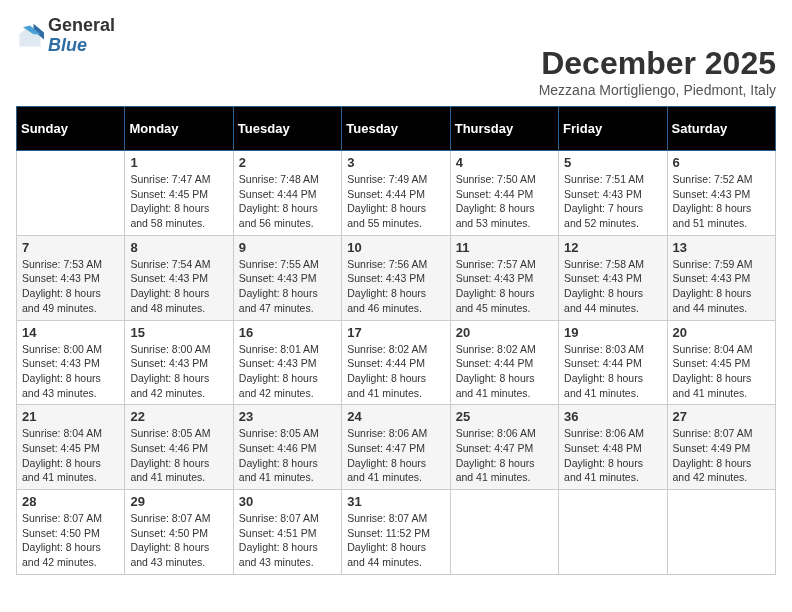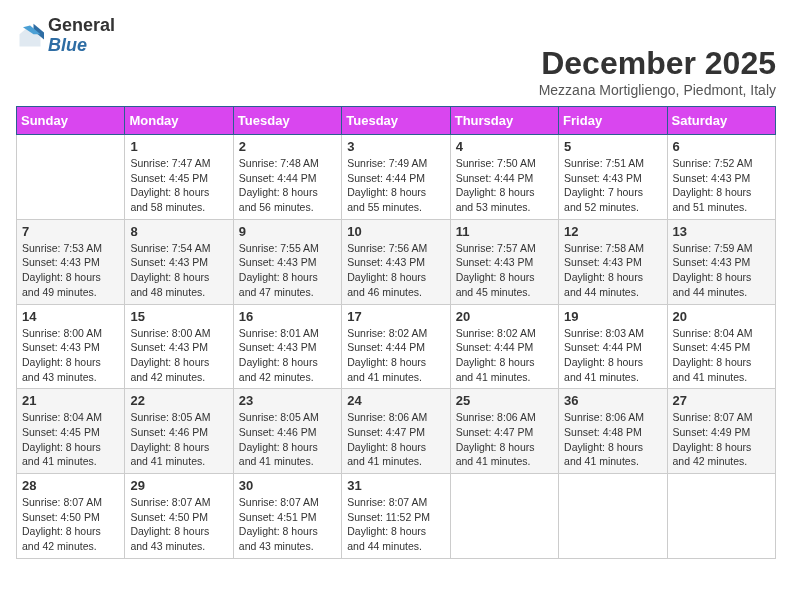--- a/index.html
+++ b/index.html
@@ -53,25 +53,25 @@
     .subtitle {
       font-size: 14px;
       color: #555;
     }
     .calendar {
       width: 100%;
       border-collapse: collapse;
       border: 1px solid #ccc;
     }
     .calendar th {
-      background: #d946ef;
+      background: #000000;
       color: #fff;
       font-size: 13px;
       font-weight: bold;
-      padding: 6px 4px;
+      padding: 14px 4px;
       text-align: left;
       border: 1px solid #2a5f90;
     }
     .calendar td {
       vertical-align: top;
       border: 1px solid #ccc;
       padding: 4px 5px;
       font-size: 10.5px;
       color: #333;
       width: 108px;

